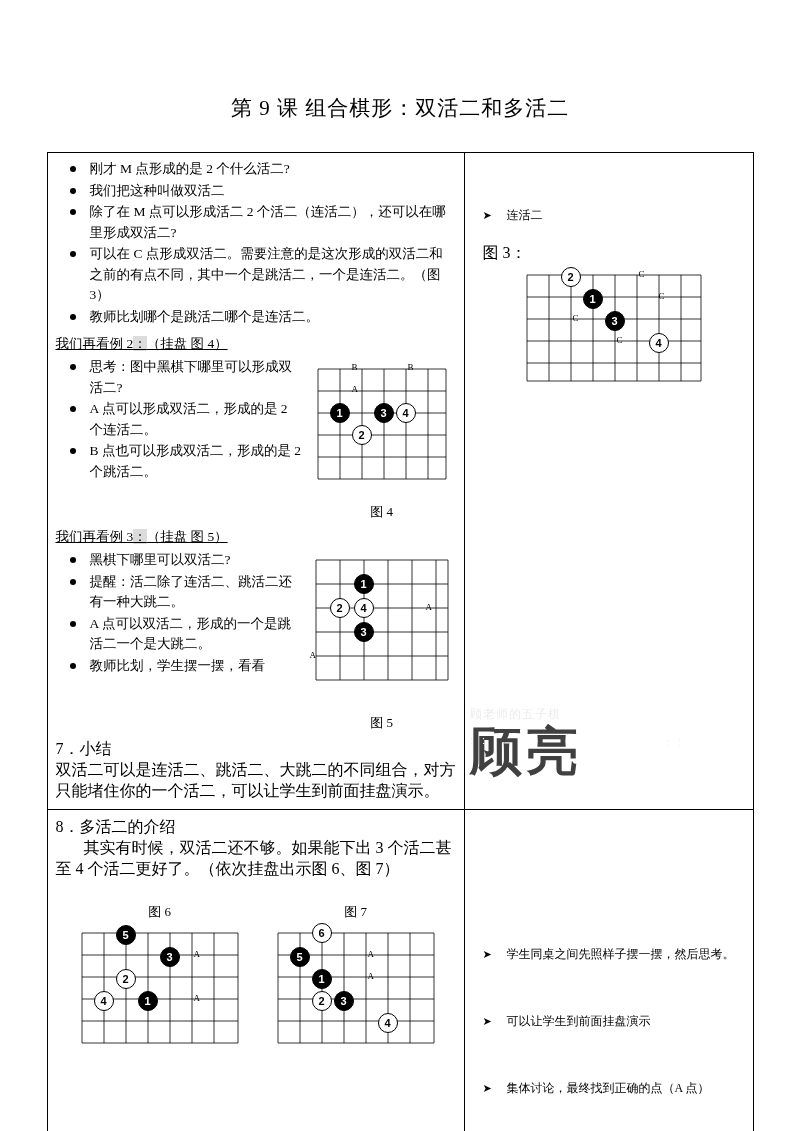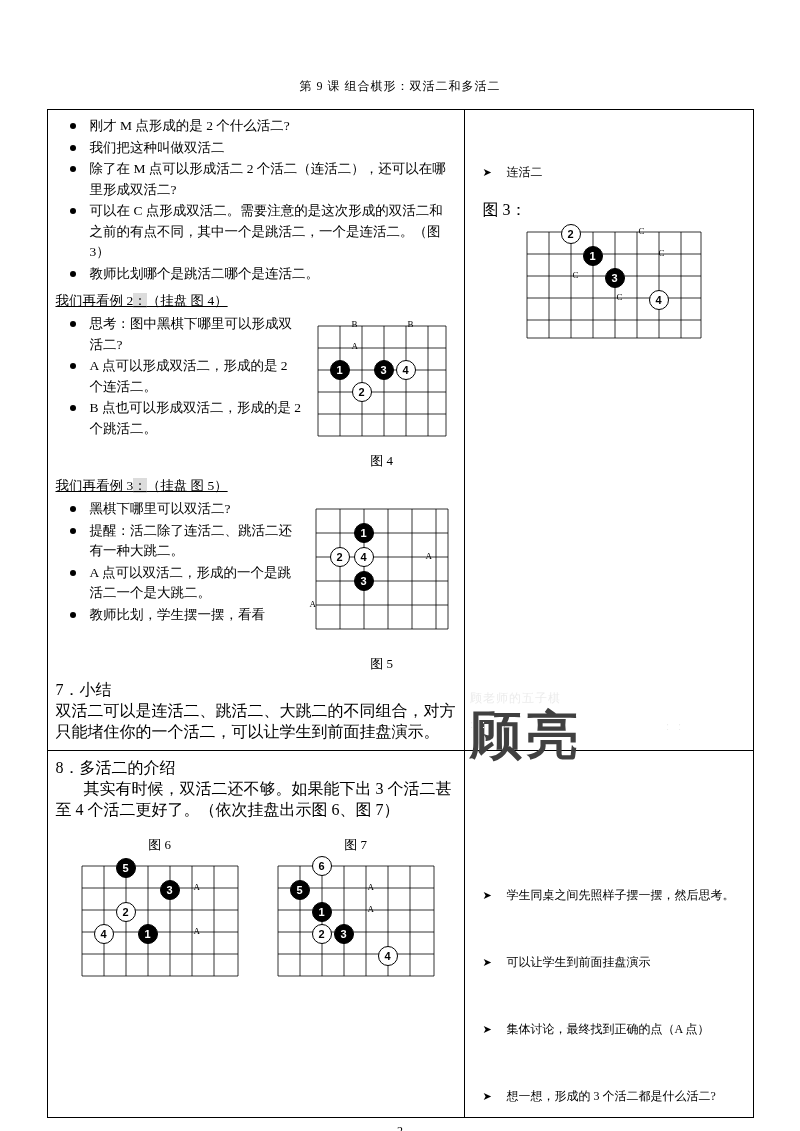--- a/index.html
+++ b/index.html
@@ -17,24 +17,24 @@
   }
   .page {
     position: relative;
     width: 800px;
     height: 1131px;
     box-sizing: border-box;
     padding: 0;
   }
   .doc-title {
     text-align: center;
-    font-size: 12px;
+    font-size: 21px;
     font-weight: 400;
     letter-spacing: 1px;
-    margin: 0;
+    margin: 16px;
     padding-top: 78px;
     padding-bottom: 14px;
   }
   table.main {
     border-collapse: collapse;
     width: 706px;
     margin: 0 auto;
     table-layout: fixed;
   }
   table.main td, table.main th {
@@ -108,21 +108,21 @@
     background: #dcdcdc;
   }
   .plain-line {
     font-size: 16px;
     line-height: 21px;
   }
   .indent2 { text-indent: 28px; }
   .fig-cap {
     text-align: center;
     font-size: 13px;
-    margin-top: 8px;
+    margin-top: 16px;
   }
   .flexrow {
     display: flex;
     align-items: flex-start;
   }
   .leftcol-text {
     flex: 1 1 auto;
     min-width: 0;
   }
   .figbox {

